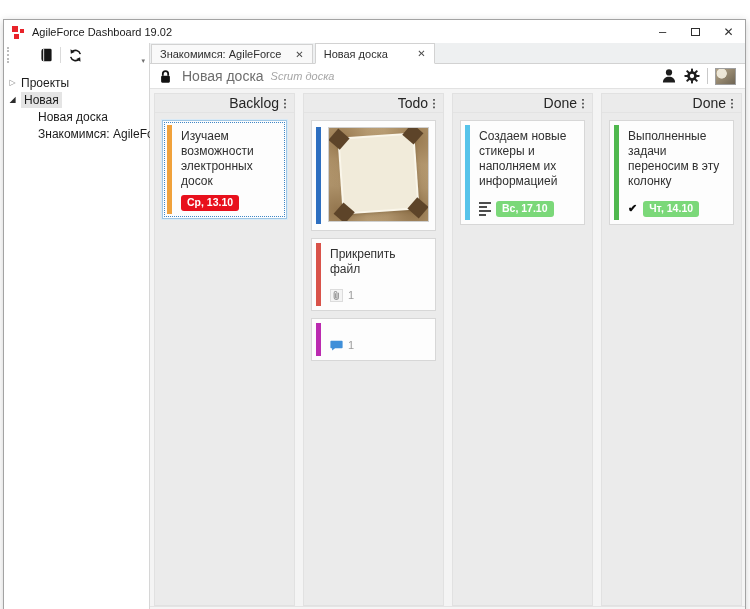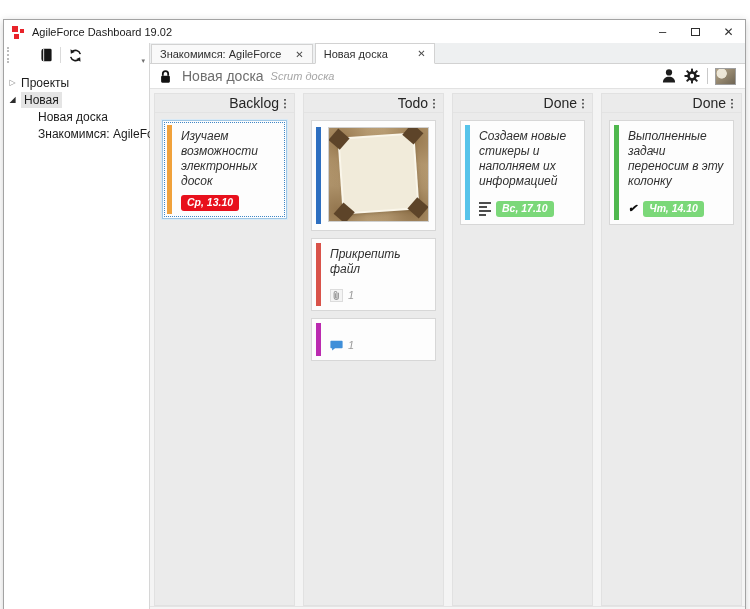--- a/index.html
+++ b/index.html
@@ -72,21 +72,21 @@
 
   
   .board { flex:1; min-height:0; background:#f4f4f4; display:flex; gap:8px; padding:4px 3px 0 4px; overflow:hidden; }
   .column { width:141px; flex:0 0 141px; background:#ebebeb; border:1px solid #e1e1e1; display:flex; flex-direction:column; }
   .col-header { height:19px; flex:0 0 auto; display:flex; align-items:center; padding:0 3px 0 5px; border-bottom:1px solid #e3e3e3; }
   .kebab-spacer { width:12px; }
   .col-title { flex:1; text-align:right; font-size:14px; color:#262626; }
   .kebab { width:12px; text-align:center; color:#3c3c3c; font-size:11px; font-weight:bold; cursor:pointer; }
   .col-cards { padding:7px 7px; display:flex; flex-direction:column; gap:7px; overflow:hidden; }
 
-  .card { position:relative; background:#fdfdfd; border:1px solid #d7d7d7; padding:8px 8px 7px 18px; font-size:12px; color:#303030; line-height:1.25;font-style:italic; }
+  .card { position:relative; background:#fdfdfd; border:1px solid #d7d7d7; padding:8px 8px 7px 18px; font-size:12px; color:#303030; line-height:1.25; }
   .stripe { position:absolute; left:4px; top:4px; bottom:4px; width:5px; }
   .card.selected { border:1px solid #9fc6e4; outline:1px dotted #3f86c6; outline-offset:-3px; box-shadow:0 0 0 1px #d9eaf6; }
   .badge { display:inline-block; margin-top:6px; padding:1px 6px 2px; border-radius:3px; color:#fff; font-size:10.5px; font-weight:bold; }
   .card-footer { display:flex; align-items:center; gap:5px; margin-top:12px; }
   .count { color:#9c9c9c; font-size:11px; }
   .check-glyph { font-size:11px; color:#0d0d0d; font-weight:bold; margin-right:1px; }
 
   .desc-icon { display:inline-flex; flex-direction:column; gap:2px; width:12px; }
   .desc-icon i { display:block; height:2px; background:#4c4c4c; }
   .desc-icon i:nth-child(2) { width:70%; }

